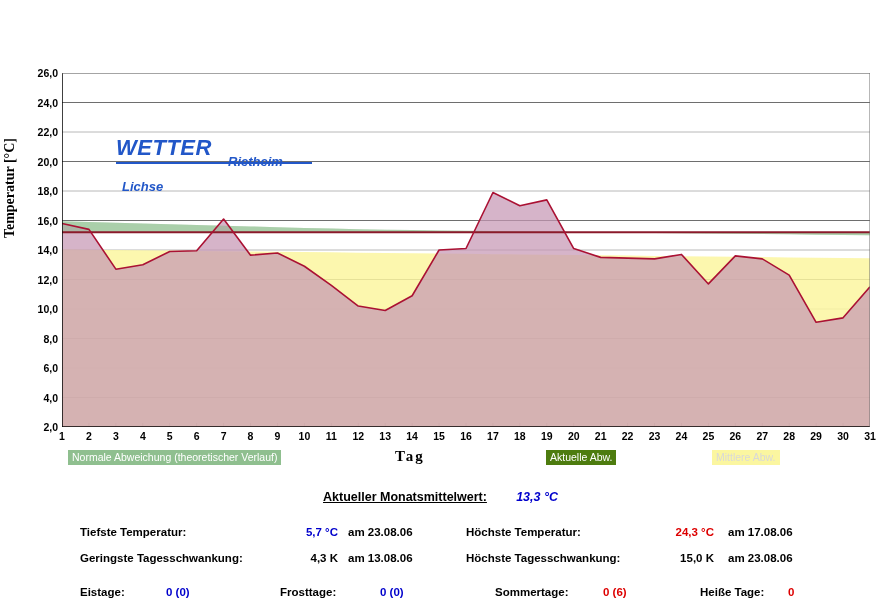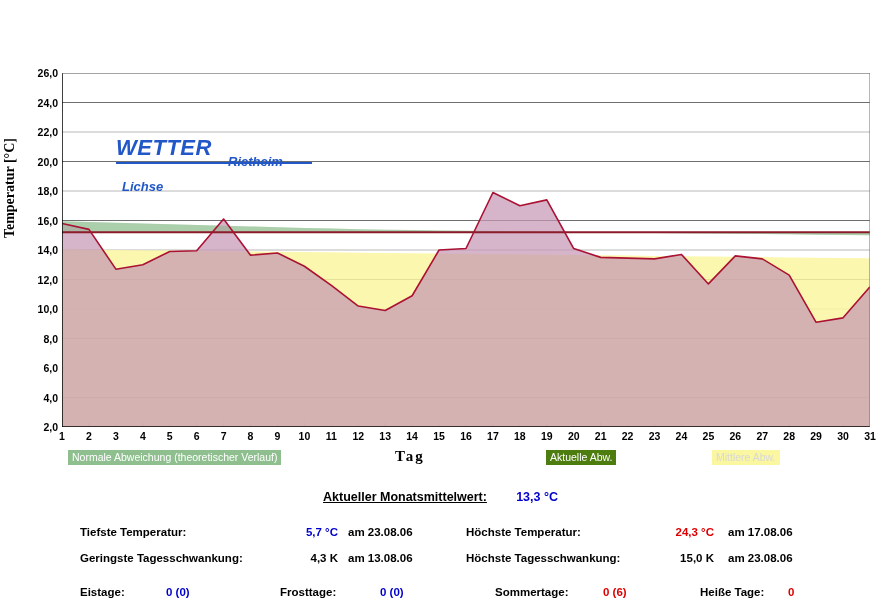--- a/index.html
+++ b/index.html
@@ -186,20 +186,21 @@
     text-align: center;
   }
   #monthly-mean-label {
     text-decoration: underline;
     font-size: 12.5px;
     margin-right: 26px;
   }
   #monthly-mean-value {
     color: #0000cc;
     font-size: 12.5px;
+    font-style: italic;
   }
 
   .stat-line { position: absolute; white-space: nowrap; }
   .stat-label { position: absolute; }
   .stat-value { position: absolute; text-align: right; }
   .stat-date  { position: absolute; }
 
   .row1 { top: 36px; }
   .row2 { top: 62px; }
   .col-left  { left: 80px; }

